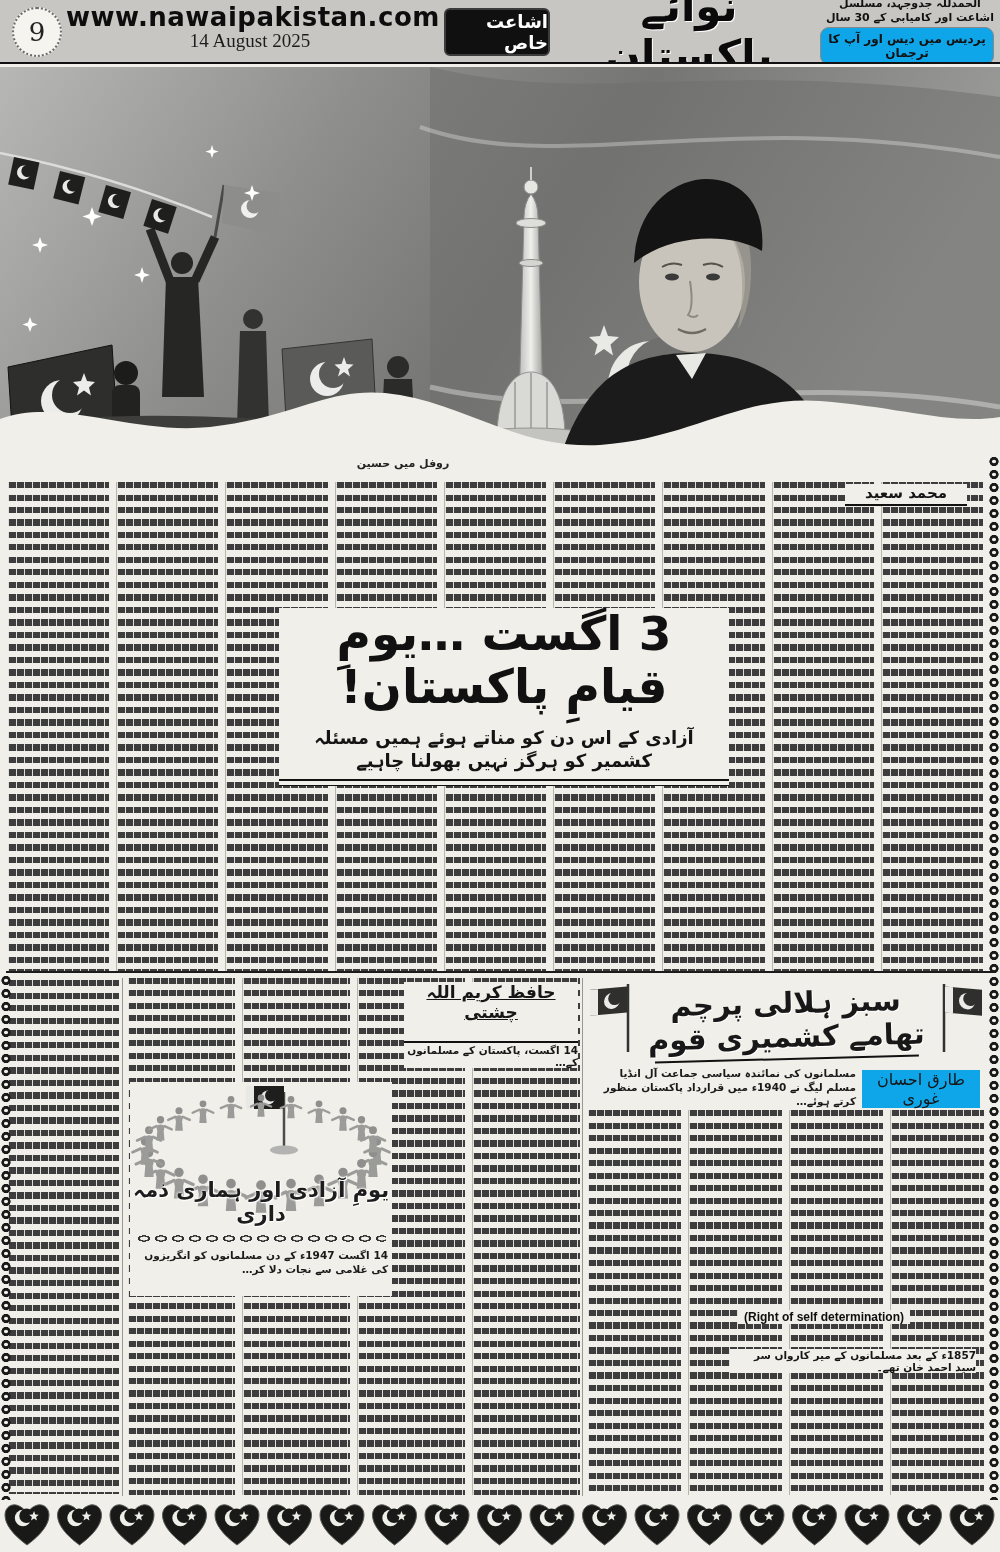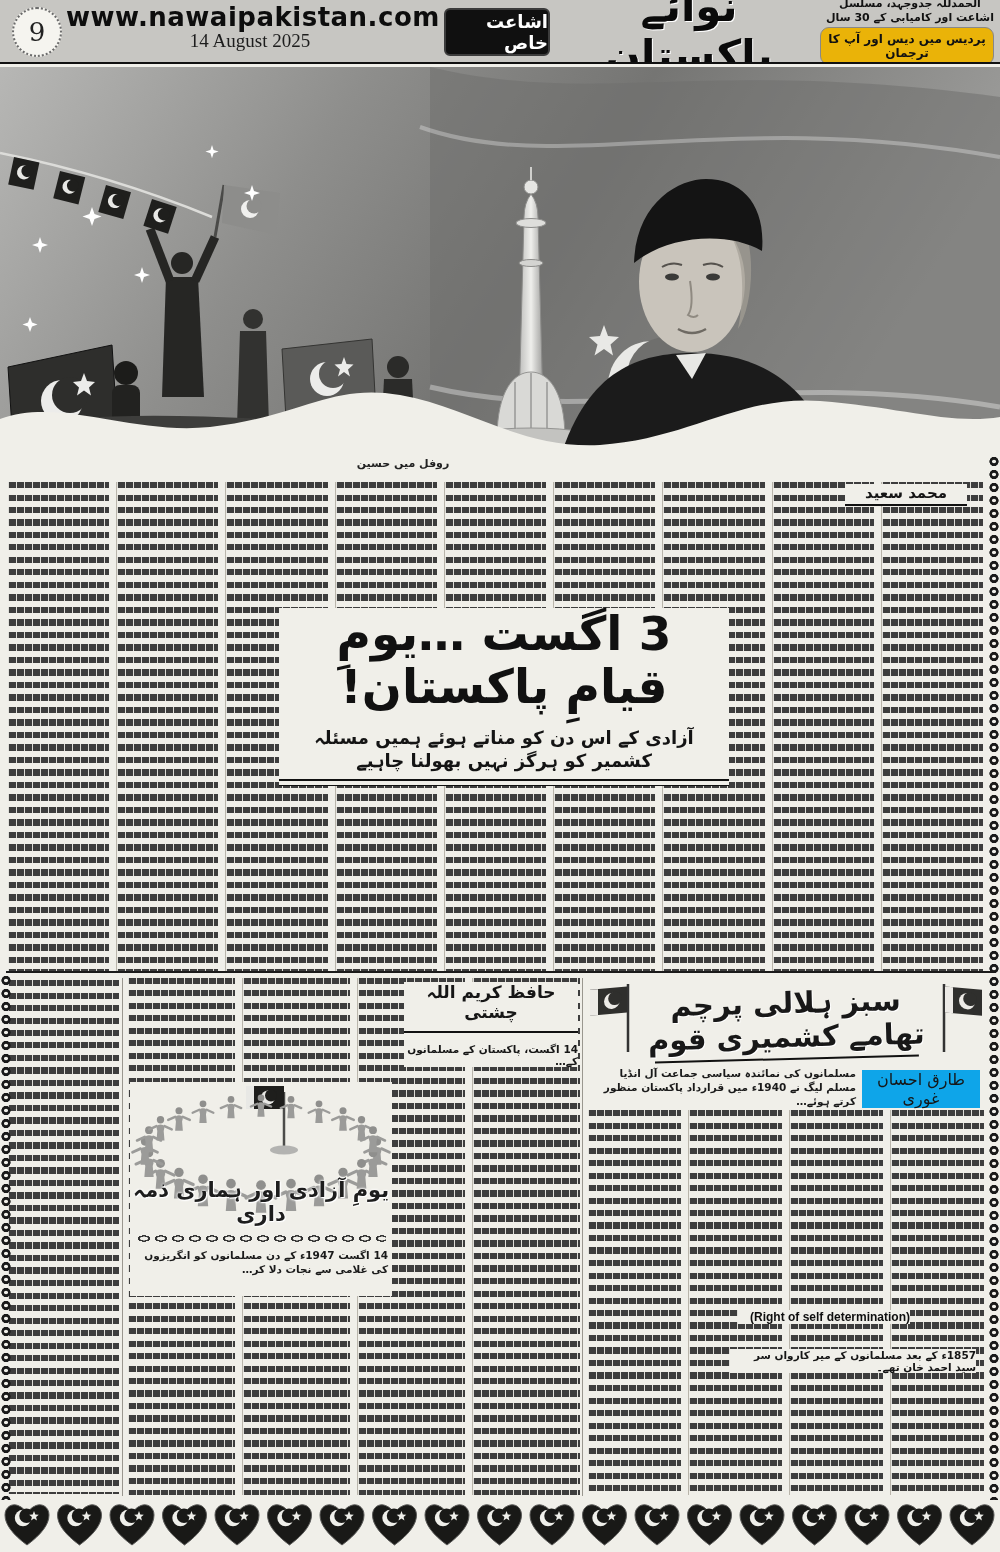--- a/index.html
+++ b/index.html
@@ -13,21 +13,21 @@
          font:26px "DejaVu Serif",serif;color:#222;}
   .siteblock{position:absolute;left:66px;top:2px;width:368px;text-align:center;}
   .siteurl{font-size:26px;font-weight:800;letter-spacing:.5px;color:#0d0d0d;}
   .sitedate{font:19px "Liberation Serif",serif;color:#1d1d1d;margin-top:-2px;}
   .special{position:absolute;left:444px;top:8px;width:102px;height:44px;background:#101010;color:#fff;
            border-radius:6px;border:2px solid #3c3c3c;display:flex;align-items:center;justify-content:center;
            font-size:18px;font-weight:800;direction:rtl;}
   .mastwrap{position:absolute;right:6px;top:1px;width:436px;height:60px;direction:rtl;display:flex;gap:6px;align-items:center;}
   .tagcol{width:168px;text-align:center;}
   .tagtop{font-size:11px;font-weight:700;direction:rtl;color:#111;line-height:1.25;}
-  .tagbot{margin:3px auto 0;background:#eab308;border:1px solid #888;border-radius:9px;padding:4px 6px;
+  .tagbot{margin:3px auto 0;background:#0ea5e9;border:1px solid #888;border-radius:9px;padding:4px 6px;
           font-size:12px;font-weight:800;direction:rtl;color:#111;width:max-content;max-width:160px;}
   .masttitle{flex:1;text-align:center;font-size:42px;font-weight:900;direction:rtl;color:#0a0a0a;
              text-shadow:1px 1px 0 #fff;letter-spacing:-1px;}
   
   .photo{position:absolute;left:0;top:67px;width:1000px;height:391px;overflow:hidden;}
   
   .chain{position:absolute;width:12px;background-image:radial-gradient(circle 5px at 6px 6.5px,transparent 0 1.6px,#1a1a1a 2.1px 4.3px,transparent 4.9px);
          background-size:12px 13px;background-repeat:repeat-y;}
   .chain-r{right:0;top:455px;height:1046px;}
   .chain-l{left:0;top:974px;height:527px;}
@@ -49,41 +49,41 @@
   .author-lead{position:absolute;left:845px;top:456px;width:122px;text-align:center;font-size:15px;font-weight:800;
                direction:rtl;border-bottom:2px solid #111;padding-bottom:2px;background:#f0efe9;z-index:4;margin-top:28px;}
   .byline-left{position:absolute;left:328px;top:457px;width:150px;text-align:center;font-size:11px;font-weight:700;
                direction:rtl;color:#222;z-index:4;}
   
   .low-left{position:absolute;left:8px;top:980px;width:111px;height:514px;}
   .low-mid{position:absolute;left:128px;top:978px;width:452px;height:517px;}
   .low-right{position:absolute;left:588px;top:978px;width:396px;height:517px;}
   .mid-cols,.right-cols{position:absolute;left:0;width:100%;}
   .chishti{position:absolute;right:2px;top:4px;width:174px;background:#f0efe9;z-index:4;text-align:center;direction:rtl;}
-  .chishti .nm{font-size:17px;font-weight:900;border-bottom:2px solid #111;padding-bottom:9px;}
-  .chishti .fl{font-size:10.5px;font-weight:700;margin-top:10px;text-align:right;}
+  .chishti .nm{font-size:17px;font-weight:900;border-bottom:2px solid #111;padding-bottom:19px;text-decoration:underline;}
+  .chishti .fl{font-size:10.5px;font-weight:700;margin-top:1px;text-align:right;}
   .illus{position:absolute;left:2px;top:104px;width:262px;height:214px;background:#f0efe9;z-index:4;}
   .illus-cap{position:absolute;left:0;top:96px;width:262px;text-align:center;font-size:21px;font-weight:900;direction:rtl;
              color:#1d1d1d;text-shadow:0 0 3px #fff,0 0 3px #fff,1px 1px 0 #fff;z-index:5;}
   .chainline{position:absolute;left:6px;top:152px;width:250px;height:9px;
              background-image:radial-gradient(ellipse 7px 3.5px at 8px 4.5px,transparent 0 55%,#333 60% 88%,transparent 92%);
              background-size:17px 9px;background-repeat:repeat-x;}
   .illus-exc{position:absolute;left:4px;top:166px;width:254px;font-size:10.5px;line-height:1.35;direction:rtl;
              text-align:right;color:#1a1a1a;font-weight:600;}
   .banner{position:absolute;left:0;top:0;width:396px;height:84px;background:#f0efe9;z-index:4;}
   .banner-title{position:absolute;left:44px;top:8px;width:308px;text-align:center;font-size:29px;font-weight:900;
                 direction:rtl;color:#181818;text-shadow:1px 1px 0 #fff;transform:rotate(-1.5deg);}
   .banner-title::after{content:"";display:block;width:86%;height:2px;background:#111;margin:4px auto 0;}
   .bflag{position:absolute;top:4px;z-index:5;}
   .bflag.lft{left:0;} .bflag.rgt{right:0;}
   .kash-author{position:absolute;right:4px;top:92px;width:118px;text-align:center;font-size:16px;font-weight:400;
                direction:rtl;background:#0ea5e9;z-index:4;}
   .kash-intro{position:absolute;left:0;top:88px;width:268px;font-size:10.5px;line-height:1.35;direction:rtl;
               text-align:right;font-weight:600;background:#f0efe9;z-index:4;color:#1a1a1a;}
-  .frag-en{position:absolute;left:150px;top:332px;width:172px;text-align:right;background:#f0efe9;z-index:4;
+  .frag-en{position:absolute;left:150px;top:332px;width:172px;text-align:center;background:#f0efe9;z-index:4;
            font:700 12px "Liberation Sans",sans-serif;color:#0e0e0e;}
   .frag-1857{position:absolute;left:142px;top:371px;width:246px;background:#f0efe9;z-index:4;font-size:10.5px;
              font-weight:700;direction:rtl;text-align:right;color:#151515;}
   
   .hearts{position:absolute;left:0;top:1500px;width:1000px;height:52px;background:#f0efe9;}
   .hearts svg{display:block;}
 </style>
 </head>
 <body>
 

